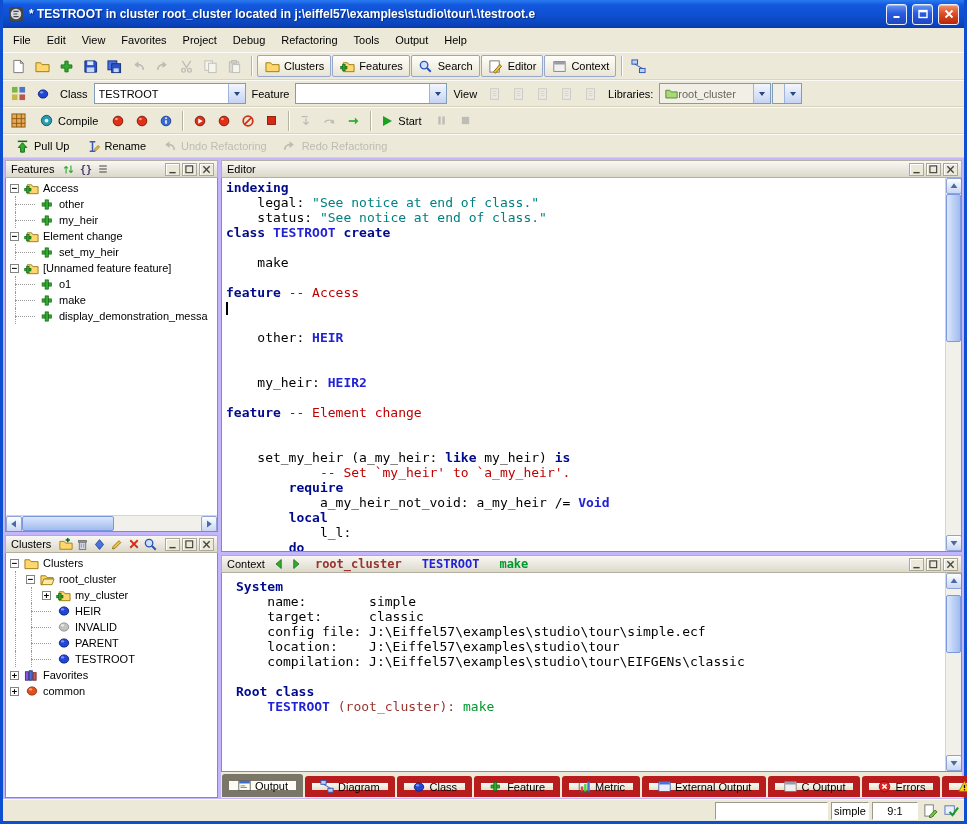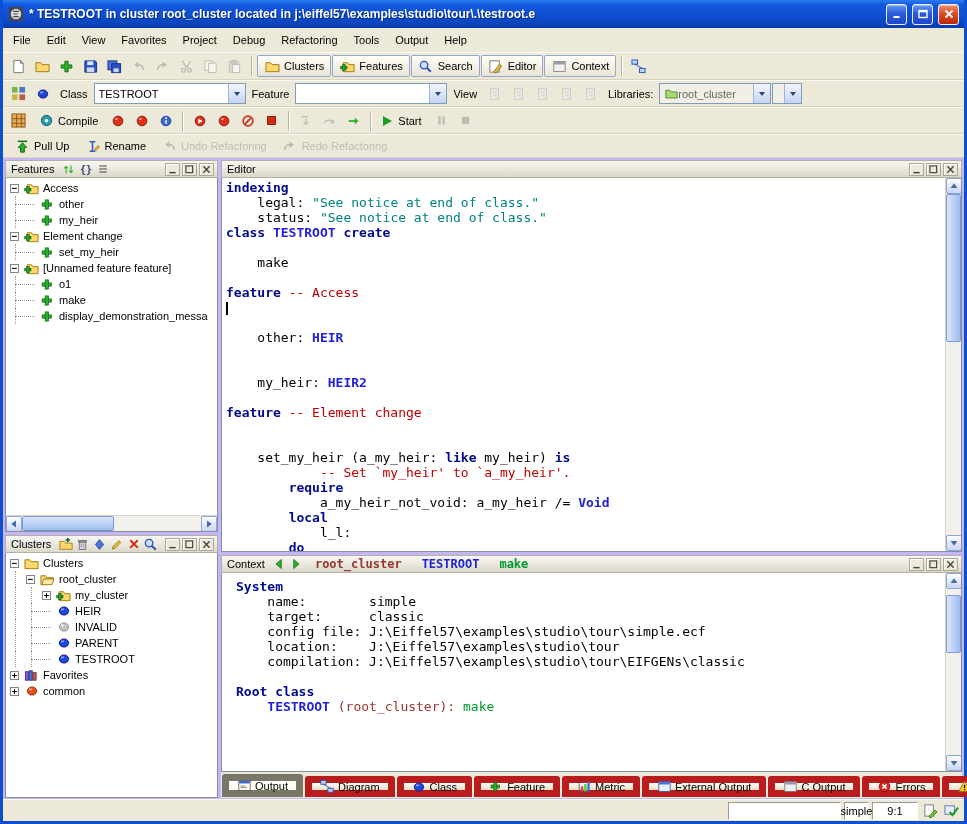--- a/index.html
+++ b/index.html
@@ -1004,21 +1004,21 @@
             </span>
             <span>Warnings</span>
           </div>
         </div>
     </div>
   </div>
 
   <div class="statusbar">
     <span class="sb-spring"></span>
     <span class="sb-field" style="width:113px"></span>
-    <span class="sb-field" style="width:25px">simple</span>
+    <span class="sb-field" style="width:38px">simple</span>
     <span class="sb-field" style="width:46px">9:1</span>
     <span class="sb-ic">
         <svg width="15" height="15" viewBox="0 0 16 16">
           <rect x="2" y="2" width="9" height="12" fill="#fff" stroke="#777"></rect>
           <path d="M7 13.5l6-6 2 2-6 6H7z" fill="#7ac143" stroke="#3a7a1a"></path>
         </svg>
       </span>
     <span class="sb-ic">
         <svg width="15" height="15" viewBox="0 0 16 16">
           <rect x="1" y="3" width="10" height="9" fill="#e8f0ff" stroke="#5577bb"></rect>

